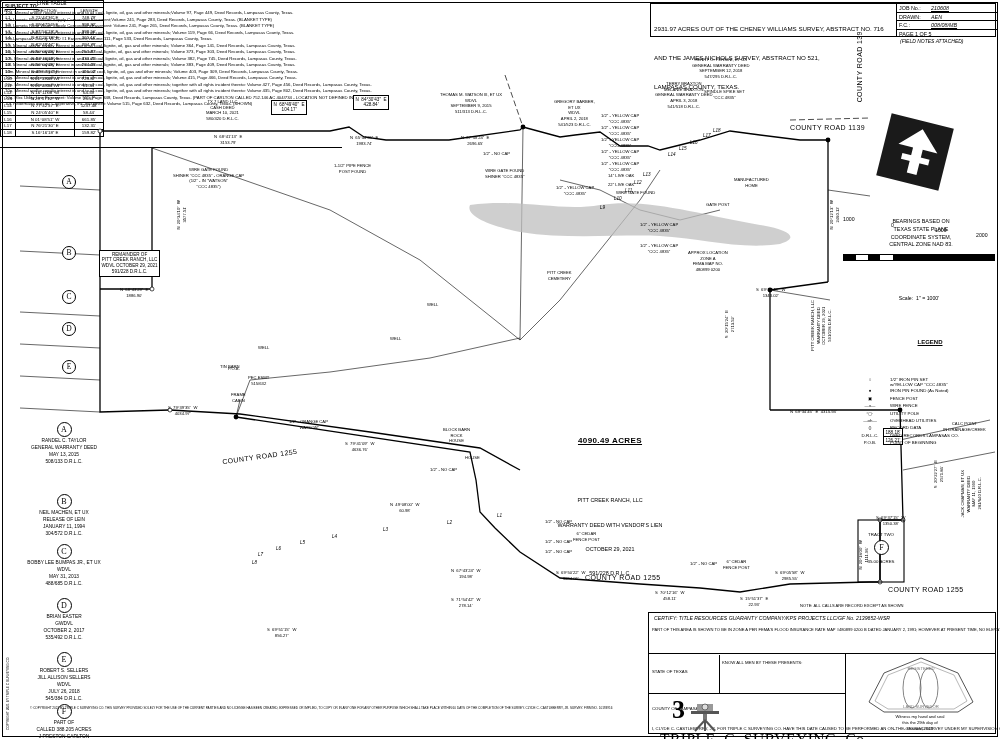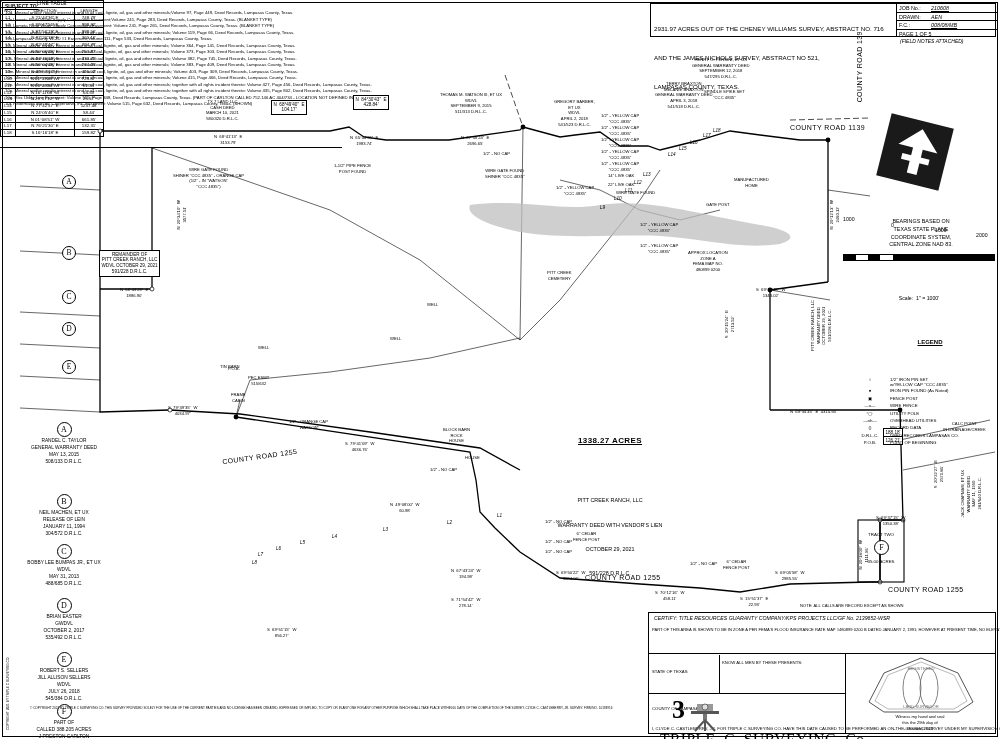--- a/index.html
+++ b/index.html
@@ -197,21 +197,21 @@
     </g>
   </svg>
 
   <div class="ptc" style="left:62px;top:175px">A</div>
   <div class="ptc" style="left:62px;top:246px">B</div>
   <div class="ptc" style="left:62px;top:290px">C</div>
   <div class="ptc" style="left:62px;top:322px">D</div>
   <div class="ptc" style="left:62px;top:360px">E</div>
 
   <div class="t" id="centerlbl">
-    <div class="acr">1338.27 ACRES</div>
+    <div class="acr">4090.49 ACRES</div>
     <div class="sub">
       <div>PITT CREEK RANCH, LLC</div>
       <div>WARRANTY DEED WITH VENDOR'S LIEN</div>
       <div>OCTOBER 29, 2021</div>
       <div>591/228 D.R.L.C.</div>
     </div>
   </div>
 
   <div class="t c" style="left:856px;top:533px;width:50px;font-size:4.4px">TRACT TWO</div>
   <div class="ptc" style="left:874px;top:540px;width:13px;height:13px;line-height:13px;font-size:8px">F</div>

